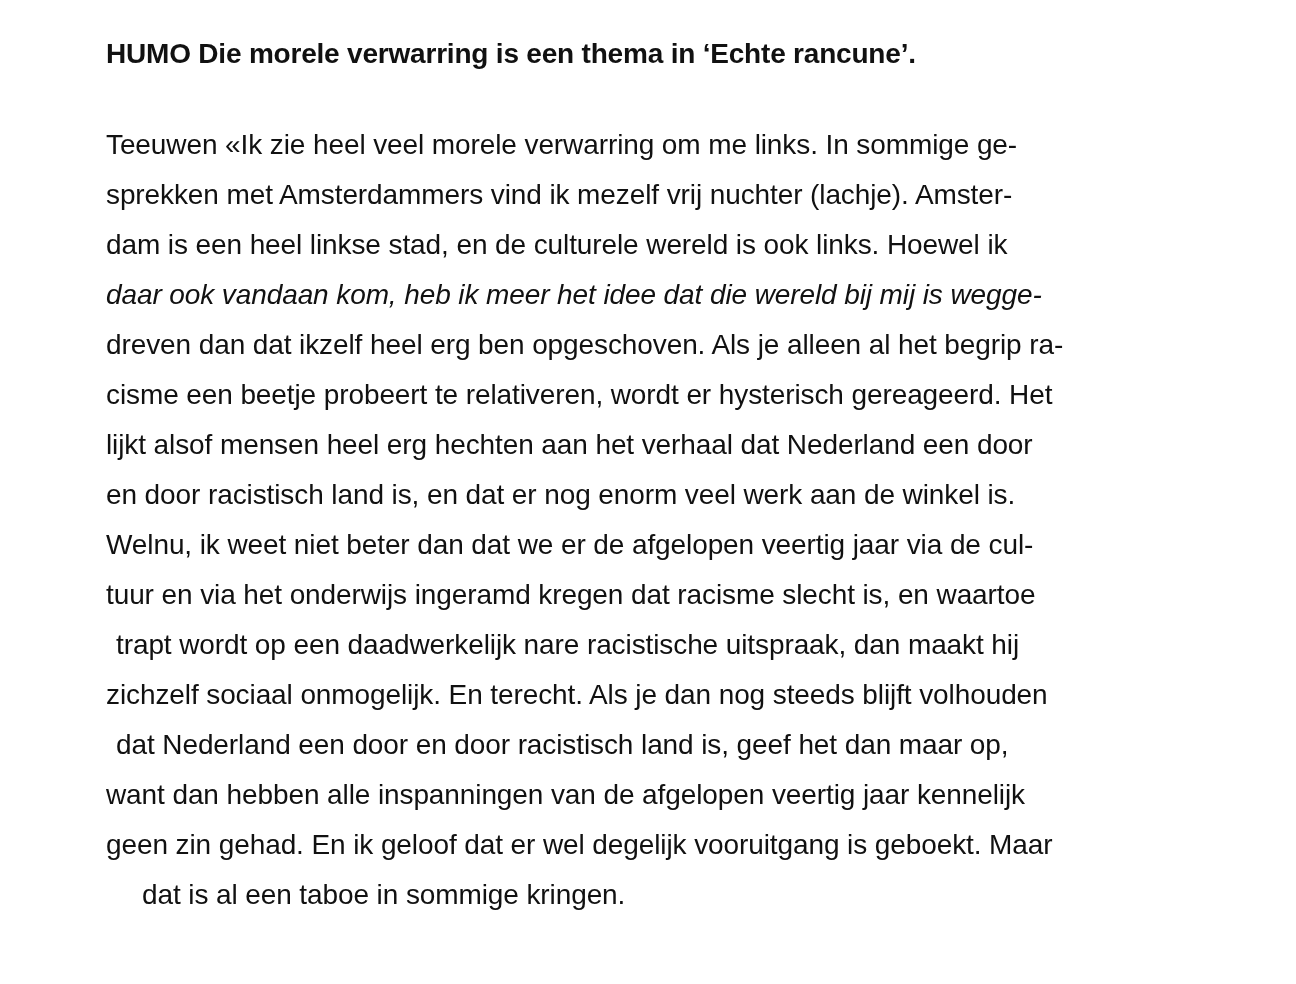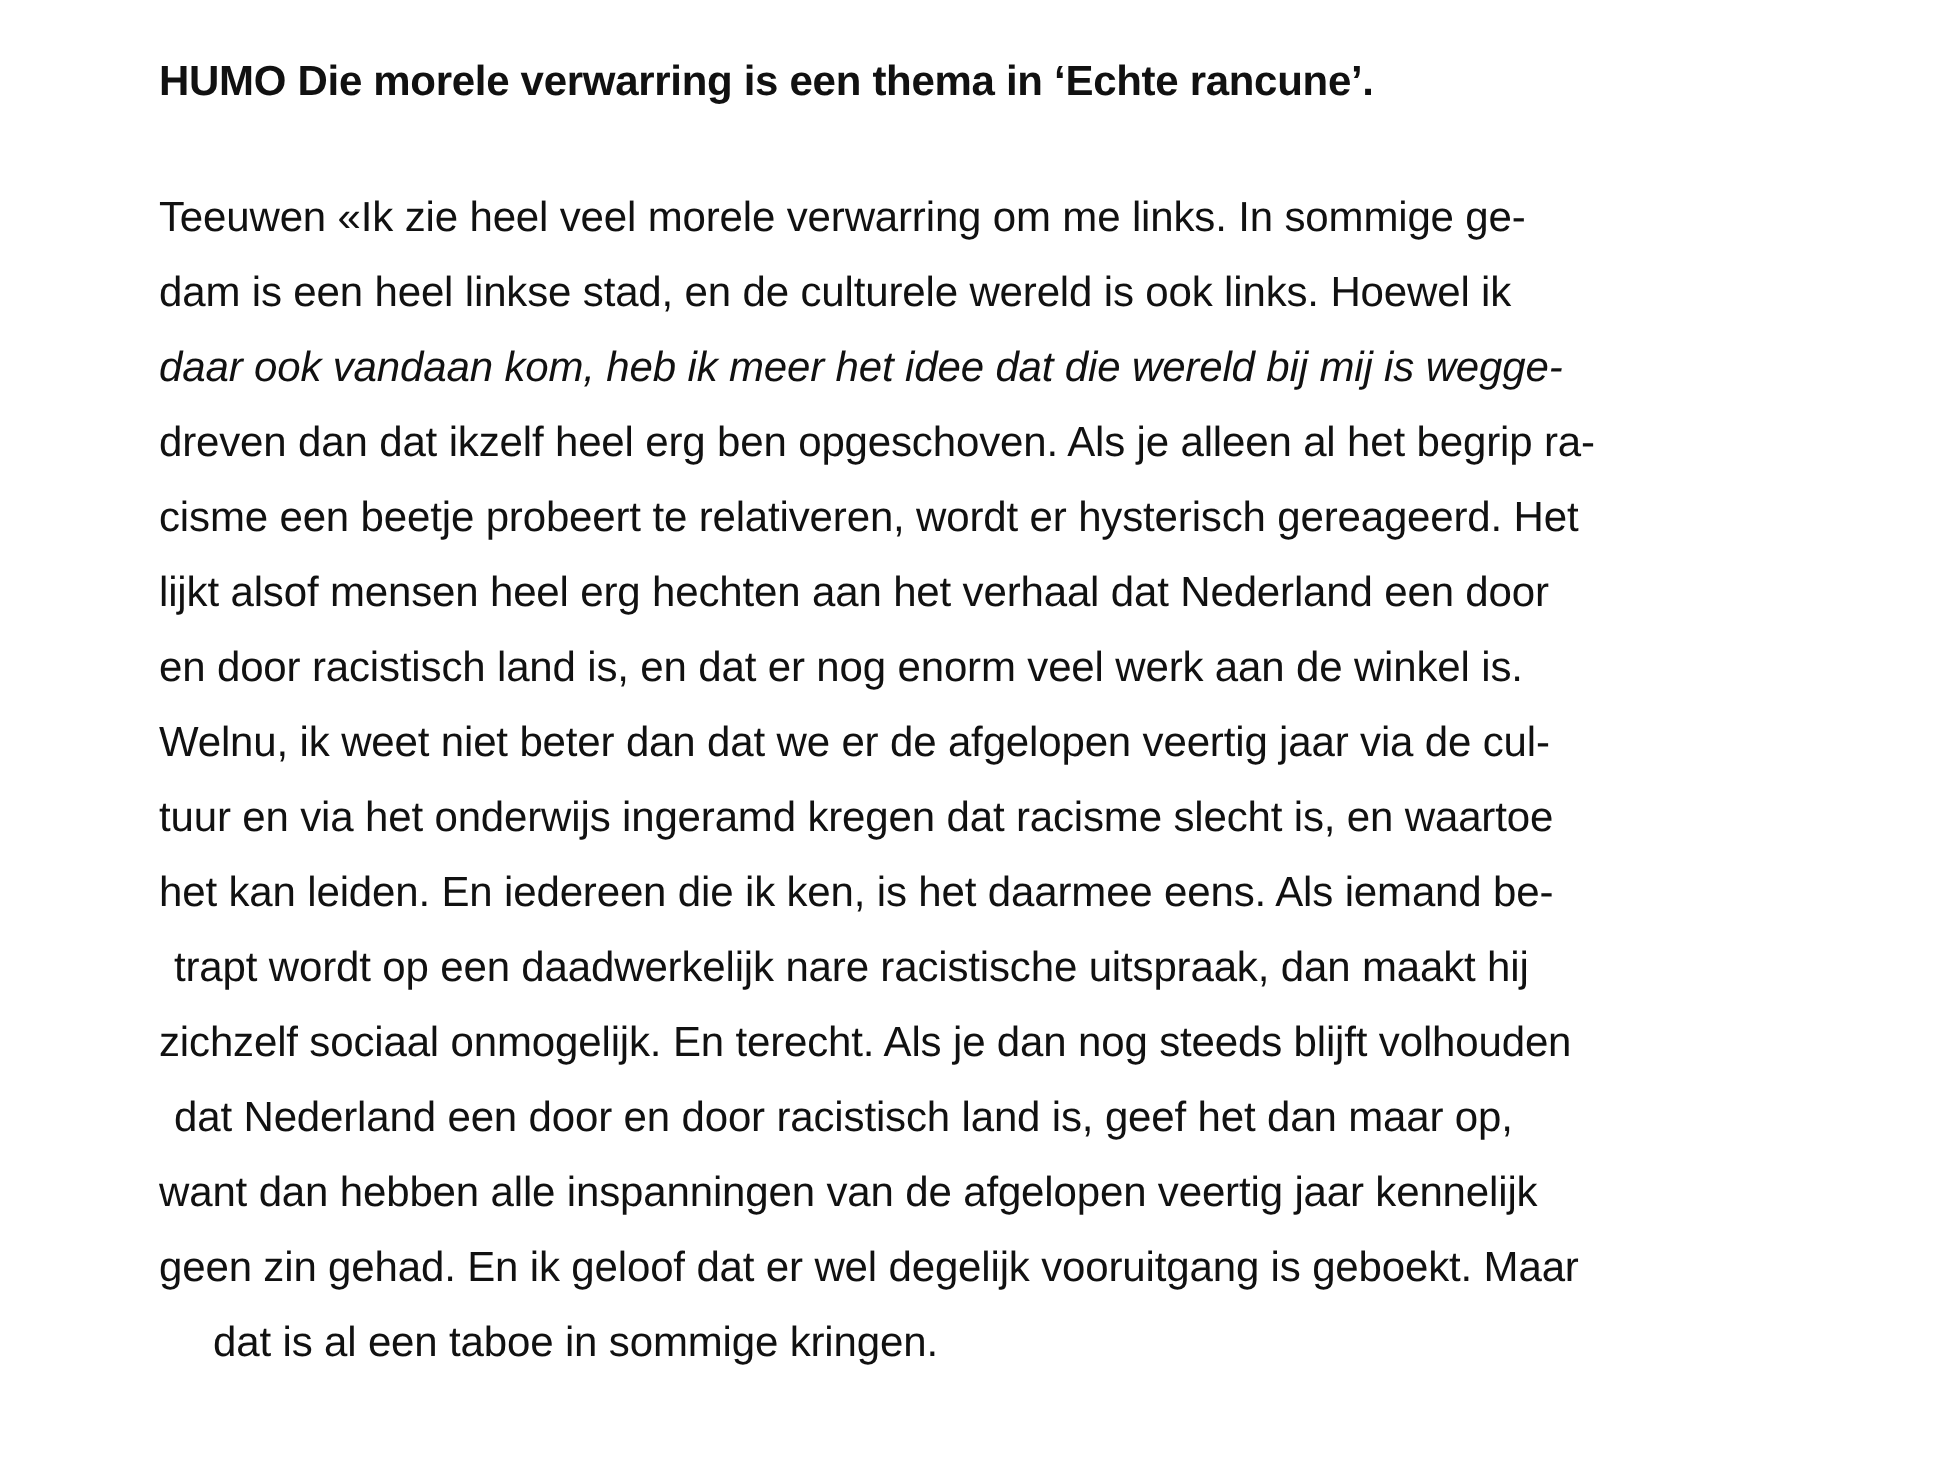--- a/index.html
+++ b/index.html
@@ -49,29 +49,29 @@
     }
   </style>
 </head>
 <body>
 
 <div class="doc">
   <h2 class="heading">HUMO Die morele verwarring is een thema in ‘Echte rancune’.</h2>
 
   <p class="para">
     <span class="line" style="display: block;">Teeuwen «Ik zie heel veel morele verwarring om me links. In sommige ge-</span>
+    <span class="line" style="display: block;">sprekken met Amsterdammers vind ik mezelf vrij nuchter (lachje). Amster-</span>
     <span class="line" style="display: block;">dam is een heel linkse stad, en de culturele wereld is ook links. Hoewel ik</span>
     <span class="line" style="display: block; font-style: italic;">daar ook vandaan kom, heb ik meer het idee dat die wereld bij mij is wegge-</span>
     <span class="line" style="display: block;">dreven dan dat ikzelf heel erg ben opgeschoven. Als je alleen al het begrip ra-</span>
     <span class="line" style="display: block;">cisme een beetje probeert te relativeren, wordt er hysterisch gereageerd. Het</span>
     <span class="line" style="display: block;">lijkt alsof mensen heel erg hechten aan het verhaal dat Nederland een door</span>
     <span class="line" style="display: block;">en door racistisch land is, en dat er nog enorm veel werk aan de winkel is.</span>
     <span class="line" style="display: block;">Welnu, ik weet niet beter dan dat we er de afgelopen veertig jaar via de cul-</span>
     <span class="line" style="display: block;">tuur en via het onderwijs ingeramd kregen dat racisme slecht is, en waartoe</span>
-    <span class="line" style="display: block;">het kan leiden. En iedereen die ik ken, is het daarmee eens. Als iemand be-</span>
     <span class="line" style="display: block; margin-left: 10px;">trapt wordt op een daadwerkelijk nare racistische uitspraak, dan maakt hij</span>
     <span class="line" style="display: block;">zichzelf sociaal onmogelijk. En terecht. Als je dan nog steeds blijft volhouden</span>
     <span class="line" style="display: block; margin-left: 10px;">dat Nederland een door en door racistisch land is, geef het dan maar op,</span>
     <span class="line" style="display: block;">want dan hebben alle inspanningen van de afgelopen veertig jaar kennelijk</span>
     <span class="line" style="display: block;">geen zin gehad. En ik geloof dat er wel degelijk vooruitgang is geboekt. Maar</span>
     <span class="line" style="display: block; margin-left: 36px;">dat is al een taboe in sommige kringen.</span>
   </p>
 </div>
 
 </body></html>

